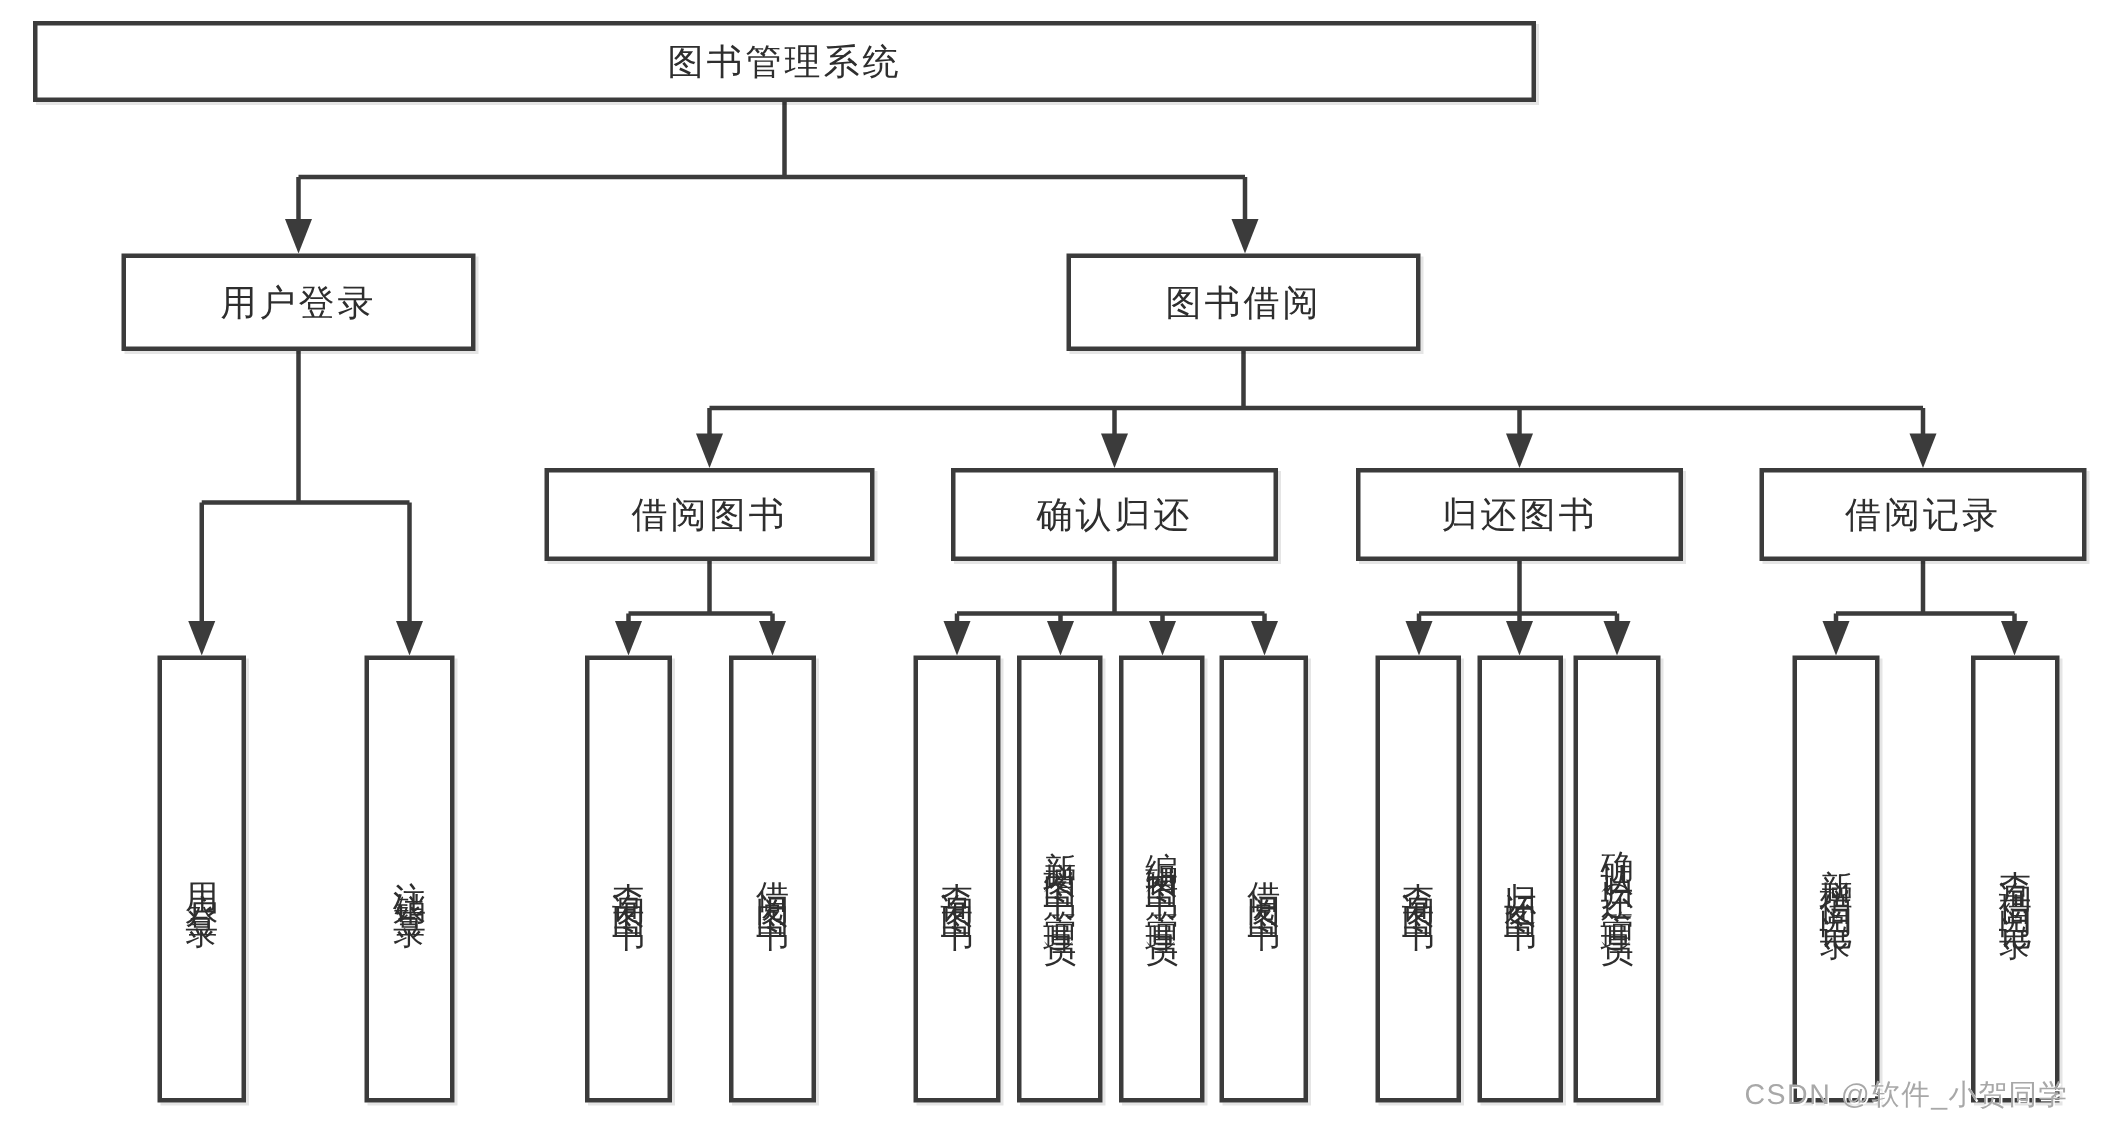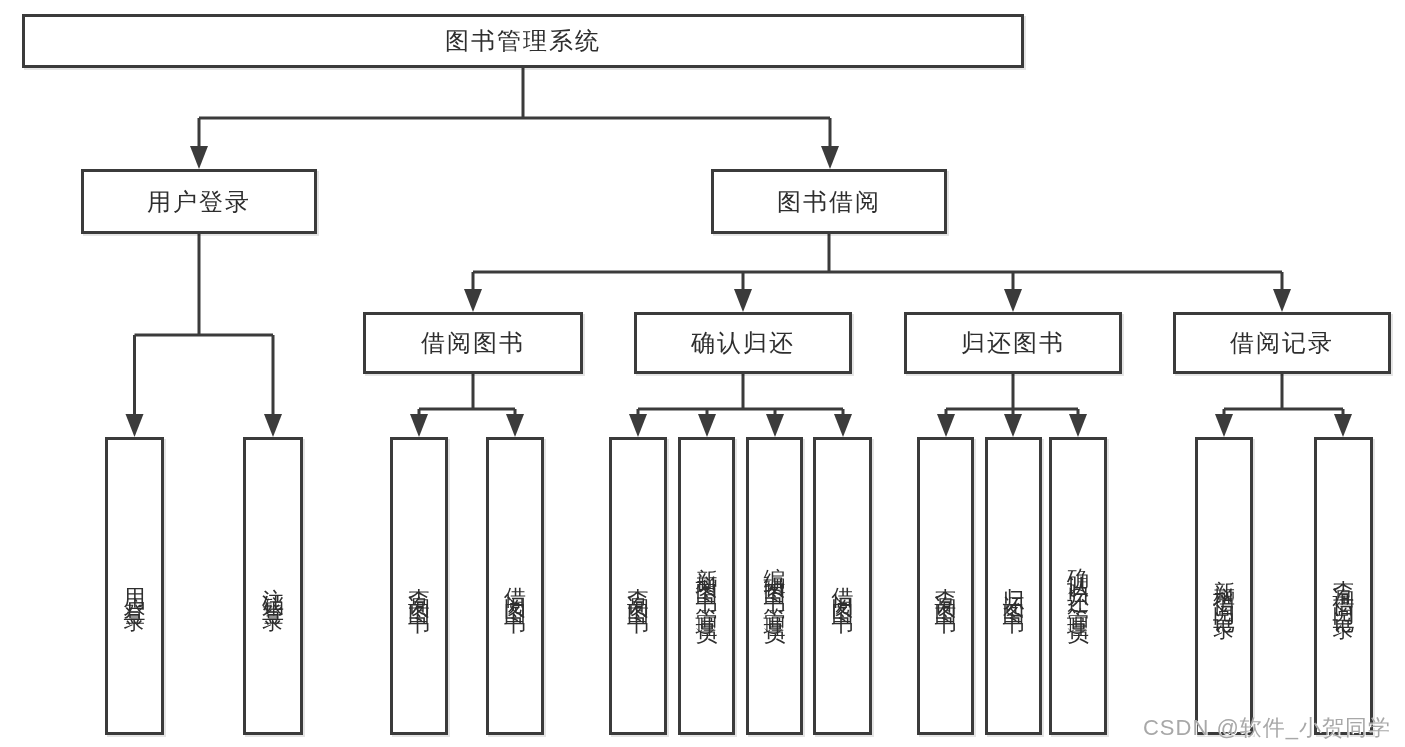--- a/index.html
+++ b/index.html
@@ -70,23 +70,23 @@
   .leaf-5  { left: 678px;  width: 57px; }
   .leaf-6  { left: 746px;  width: 57px; }
   .leaf-7  { left: 813px;  width: 59px; }
   .leaf-8  { left: 917px;  width: 57px; }
   .leaf-9  { left: 985px;  width: 57px; }
   .leaf-10 { left: 1049px; width: 58px; }
   .leaf-11 { left: 1195px; width: 58px; }
   .leaf-12 { left: 1314px; width: 59px; }
   .watermark {
     position: absolute;
-    right: 14px;
+    right: 26px;
     bottom: 4px;
-    font-size: 22px;
+    font-size: 19px;
     color: #a8a8a8;
     text-shadow: 1px 1px 0 #ffffff;
     letter-spacing: 1px;
     white-space: nowrap;
   }
 </style>
 </head>
 <body>
 
 <div class="stage">

